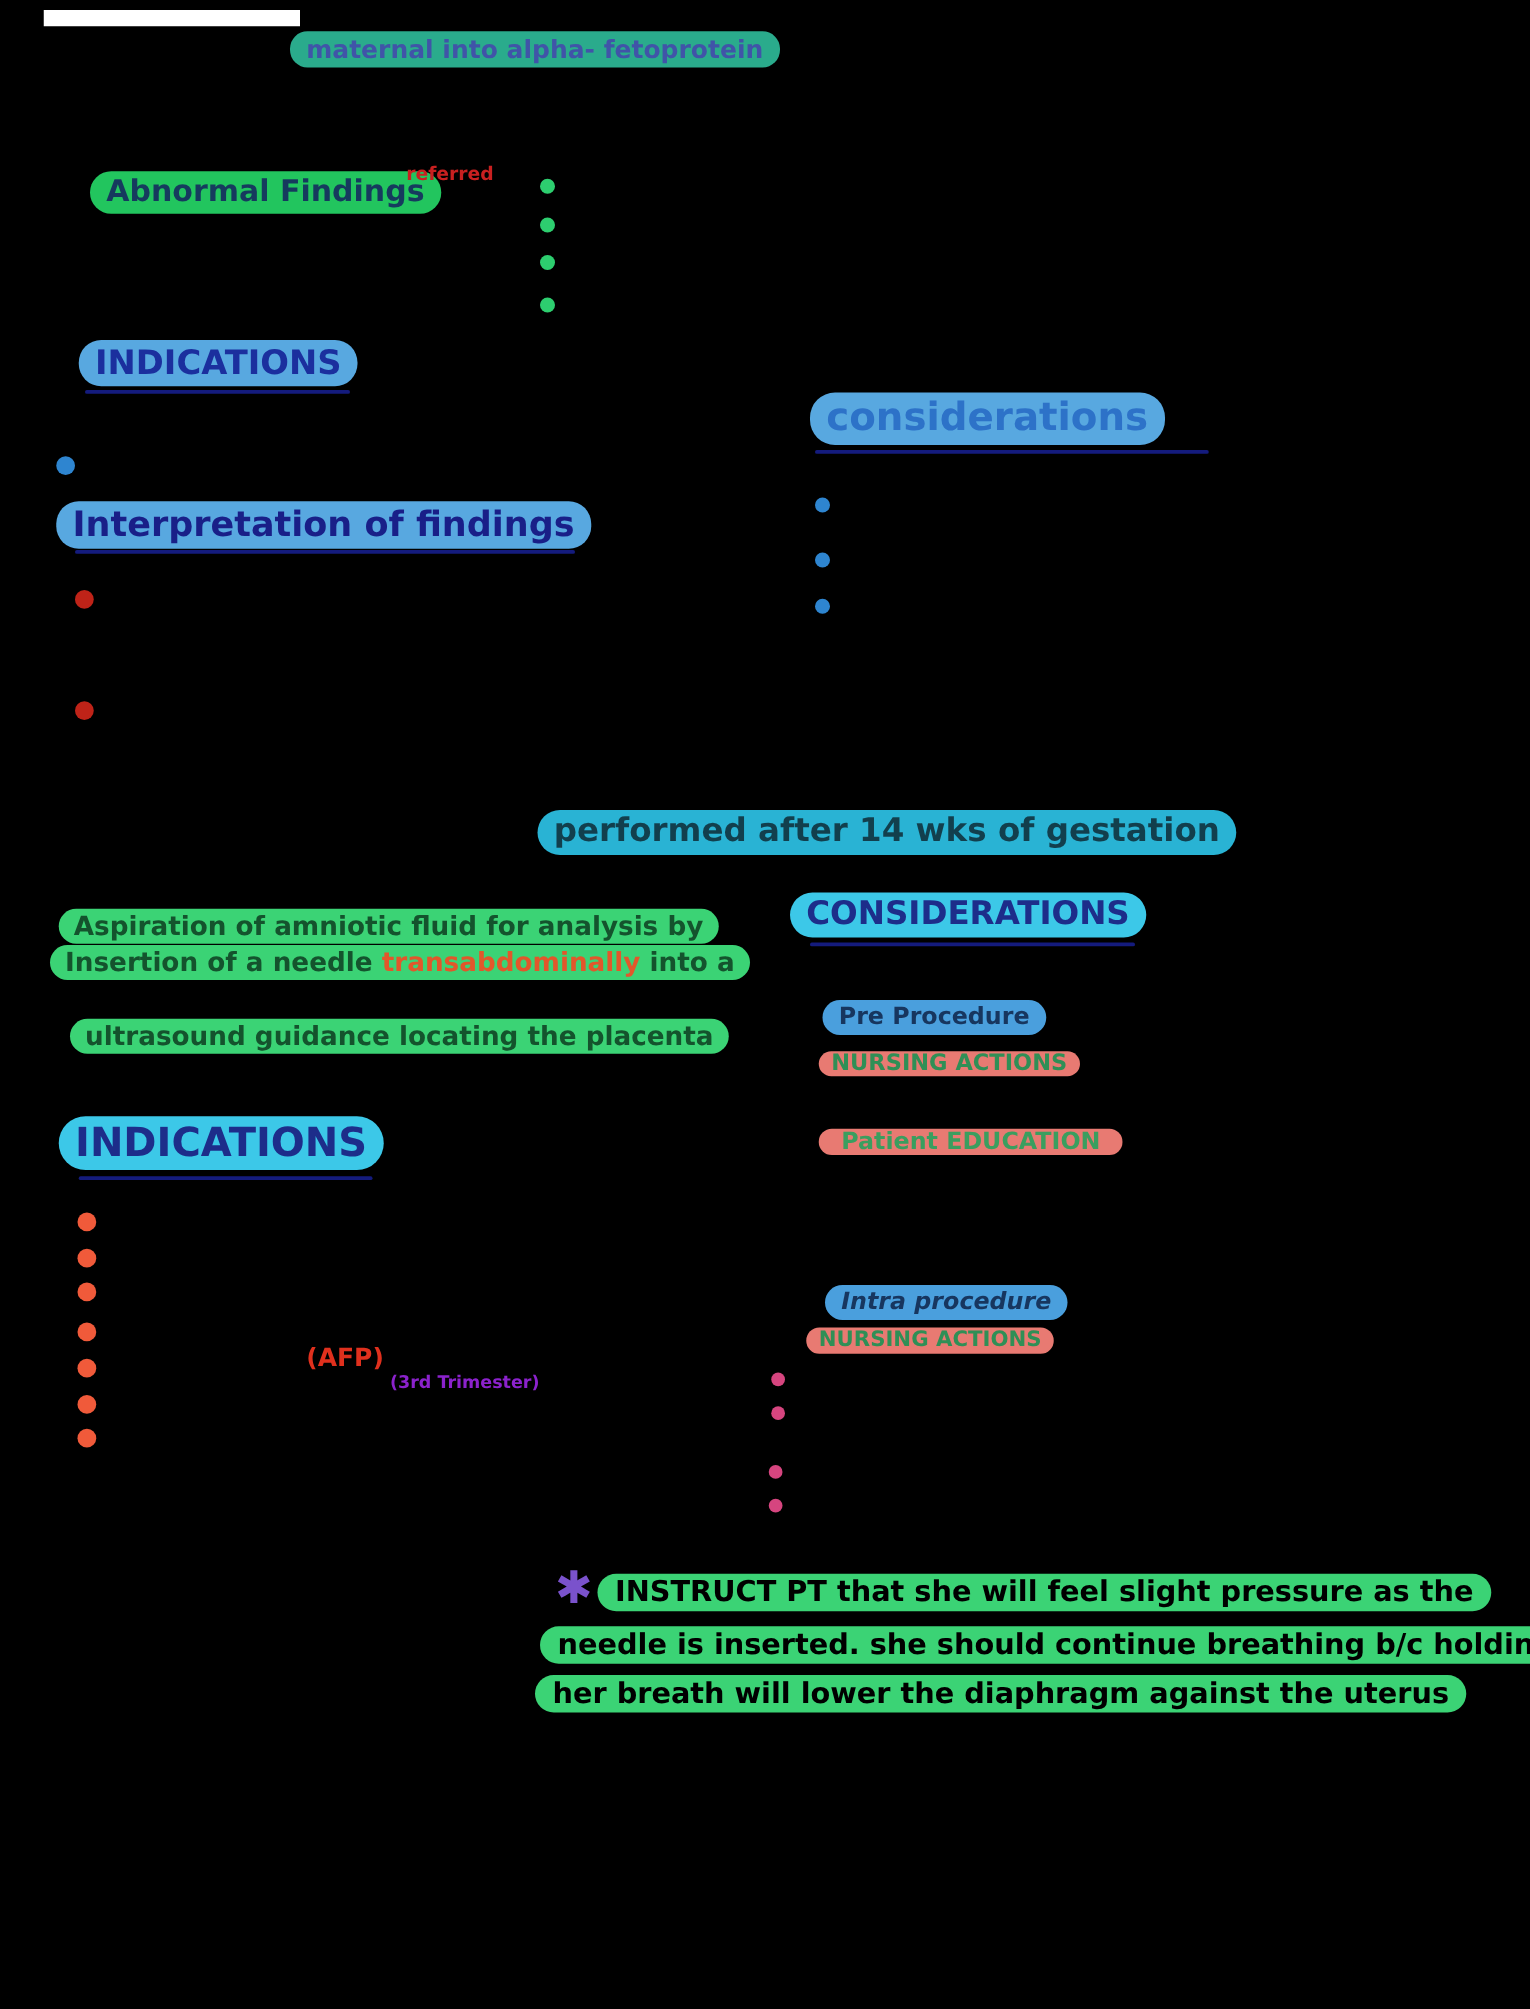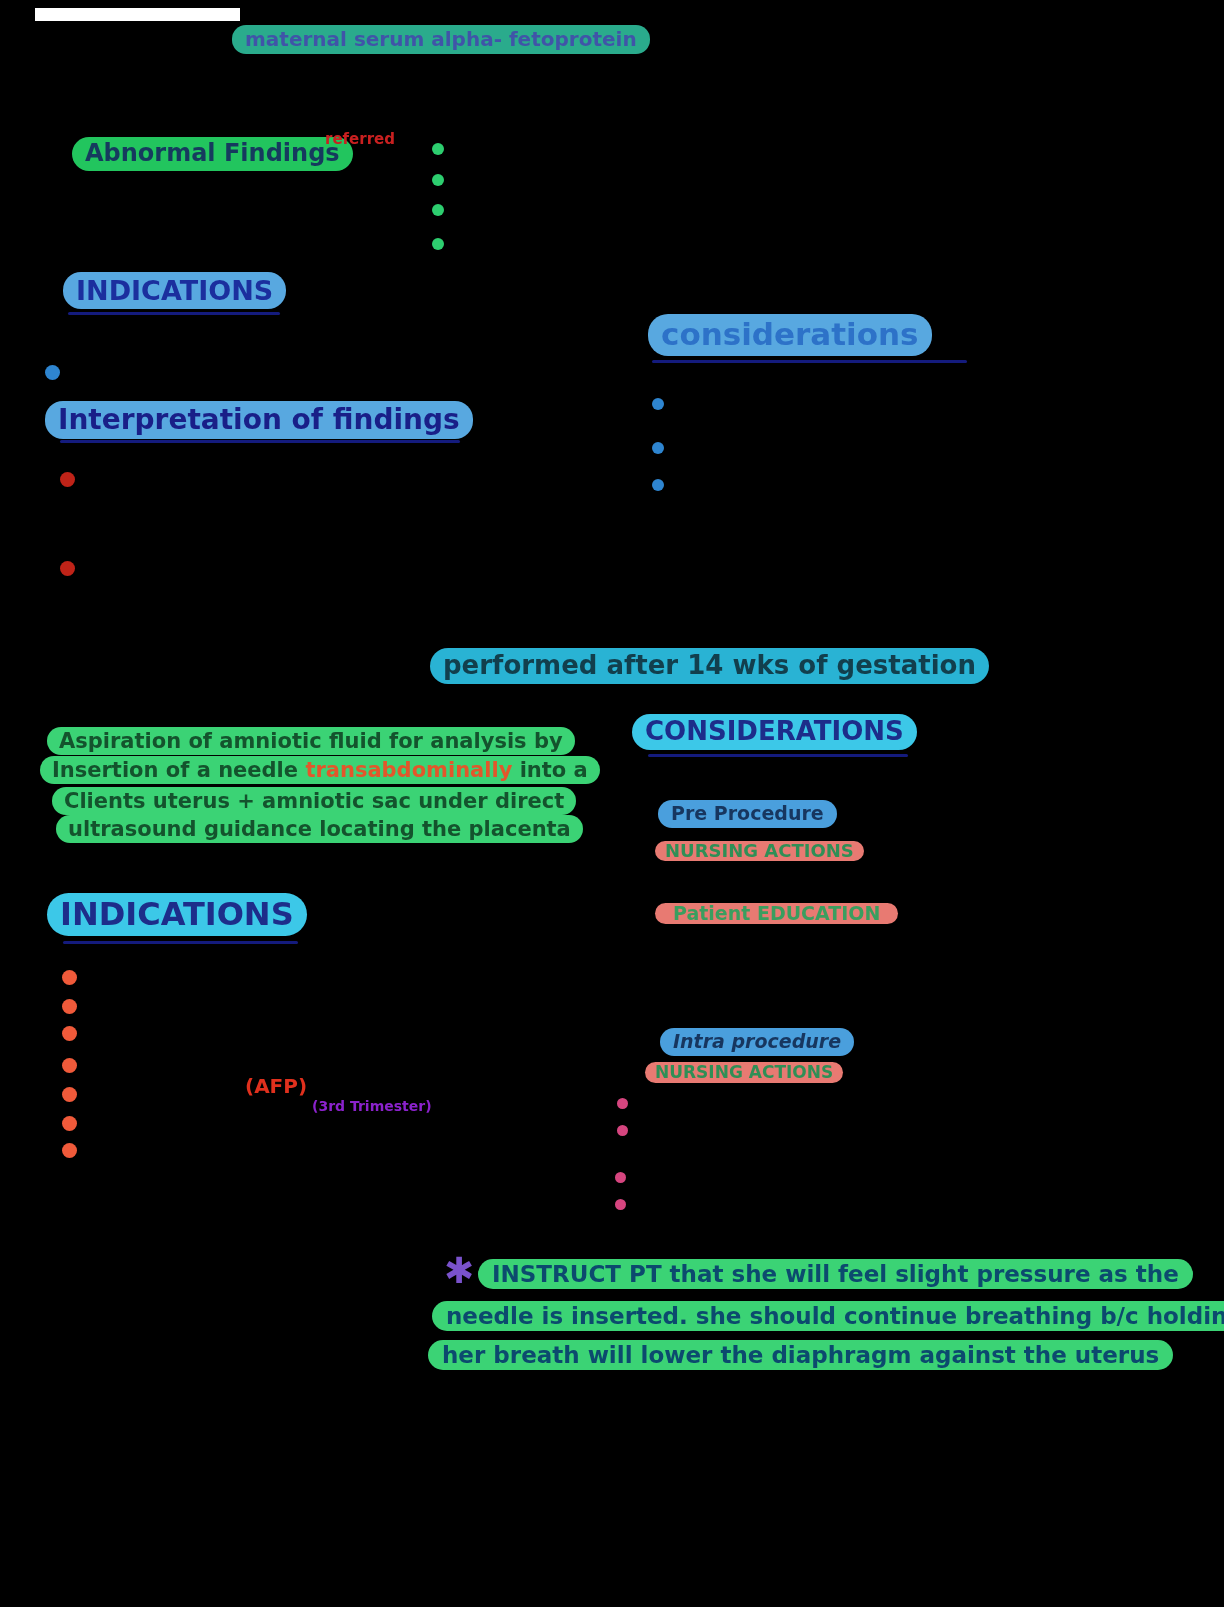--- a/index.html
+++ b/index.html
@@ -55,32 +55,32 @@
   .pated-pill{left:655px;top:903px;background:#e87a72;color:#3a9e5f;font-size:19px;border-radius:11px;
                padding:1px 18px;line-height:1.0;}
   .intra-pill{left:660px;top:1028px;background:#4a9fdd;color:#17365f;font-size:19px;border-radius:14px;font-style:italic;}
   .nurse2-pill{left:645px;top:1062px;background:#e87a72;color:#2f8f56;font-size:17px;border-radius:11px;
                padding:2px 10px;line-height:1.0;}
   .pdot{width:11px;height:11px;background:#d6457f;}
   .p1{left:617px;top:1098px;} .p2{left:617px;top:1125px;}
   .p3{left:615px;top:1172px;} .p4{left:615px;top:1199px;}
 
   .star{left:444px;top:1250px;color:#7a52cc;font-size:36px;font-weight:bold;}
-  .note{background:#3bd375;color:#0c4a6e;font-size:23px;border-radius:16px;padding:2px 14px;font-weight:bold;}
+  .note{background:#3bd375;color:#000000;font-size:23px;border-radius:16px;padding:2px 14px;font-weight:bold;}
   .n1{left:478px;top:1259px;} .n2{left:432px;top:1301px;}
   .n3{left:428px;top:1340px;} .n4{left:418px;top:1378px;}
 </style>
 </head>
 <body>
 
 <div class="page">
 
   <div class="abs page-edge"></div>
 
-  <div class="pill title-pill">maternal serum alpha- fetoprotein</div>
+  <div class="pill title-pill">maternal into alpha- fetoprotein</div>
 
 
   <div class="pill abnormal-pill">Abnormal Findings</div>
   <div class="plain referred">referred</div>
 
   <div class="dot gdot g1"></div>
   <div class="dot gdot g2"></div>
   <div class="dot gdot g3"></div>
   <div class="dot gdot g4"></div>
 
@@ -99,21 +99,20 @@
   <div class="pill interp-pill">Interpretation of findings</div>
   <div class="uline interp-uline"></div>
 
   <div class="dot rdot r1"></div>
   <div class="dot rdot r2"></div>
 
   <div class="pill timing-pill">performed after 14 wks of gestation</div>
 
   <div class="pill desc d1">Aspiration of amniotic fluid for analysis by</div>
   <div class="pill desc d2"><span>Insertion of a needle </span><span class="word-orange">transabdominally</span><span> into a</span></div>
-  <div class="pill desc d3">Clients uterus + amniotic sac under direct</div>
   <div class="pill desc d4">ultrasound guidance locating the placenta</div>
 
   <div class="pill ind2-pill">INDICATIONS</div>
   <div class="uline ind2-uline"></div>
 
   <div class="dot odot o1"></div>
   <div class="dot odot o2"></div>
   <div class="dot odot o3"></div>
   <div class="dot odot o4"></div>
   <div class="dot odot o5"></div>

